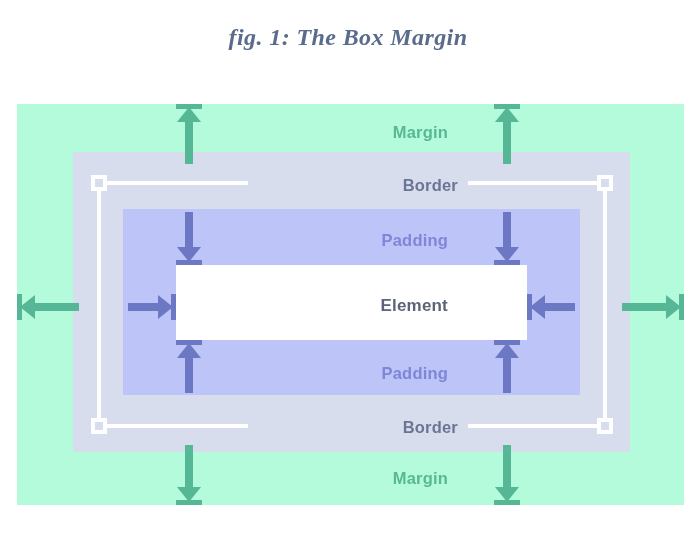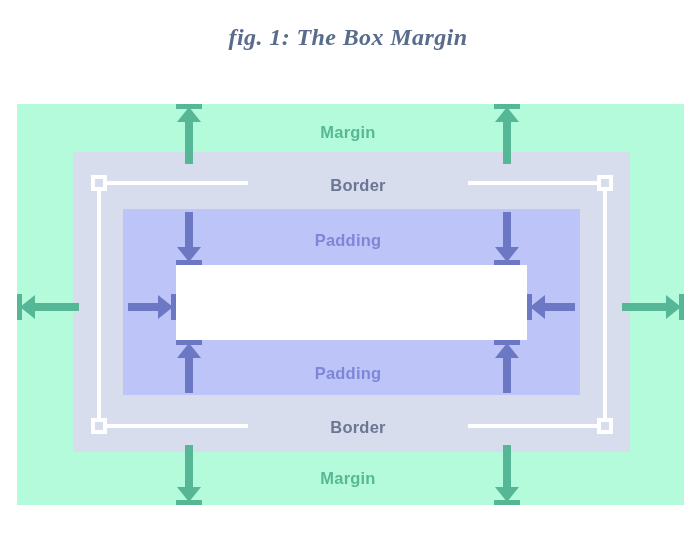--- a/index.html
+++ b/index.html
@@ -67,21 +67,21 @@
     left: 176px;
     top: 265px;
     width: 351px;
     height: 75px;
     background: #ffffff;
   }
 
   
   .layer-label {
     position: absolute;
-    text-align: center;
+    text-align: right;
     font-weight: bold;
     font-size: 16.5px;
     letter-spacing: 0.2px;
     white-space: nowrap;
   }
   .label-margin  { color: #58b894; }
   .label-border  { color: #6b7694; }
   .label-padding { color: #7f86d8; }
   .label-element { color: #5c6479; }
 
@@ -315,14 +315,15 @@
       <div class="head"></div>
       <div class="shaft"></div>
   </div>
 
   <div id="label-margin-top" class="layer-label label-margin">Margin</div>
   <div id="label-margin-bottom" class="layer-label label-margin">Margin</div>
   <div id="label-border-top" class="layer-label label-border">Border</div>
   <div id="label-border-bottom" class="layer-label label-border">Border</div>
   <div id="label-padding-top" class="layer-label label-padding">Padding</div>
   <div id="label-padding-bottom" class="layer-label label-padding">Padding</div>
+  <div id="label-element" class="layer-label label-element">Element</div>
 
 </div>
 
 </body></html>

